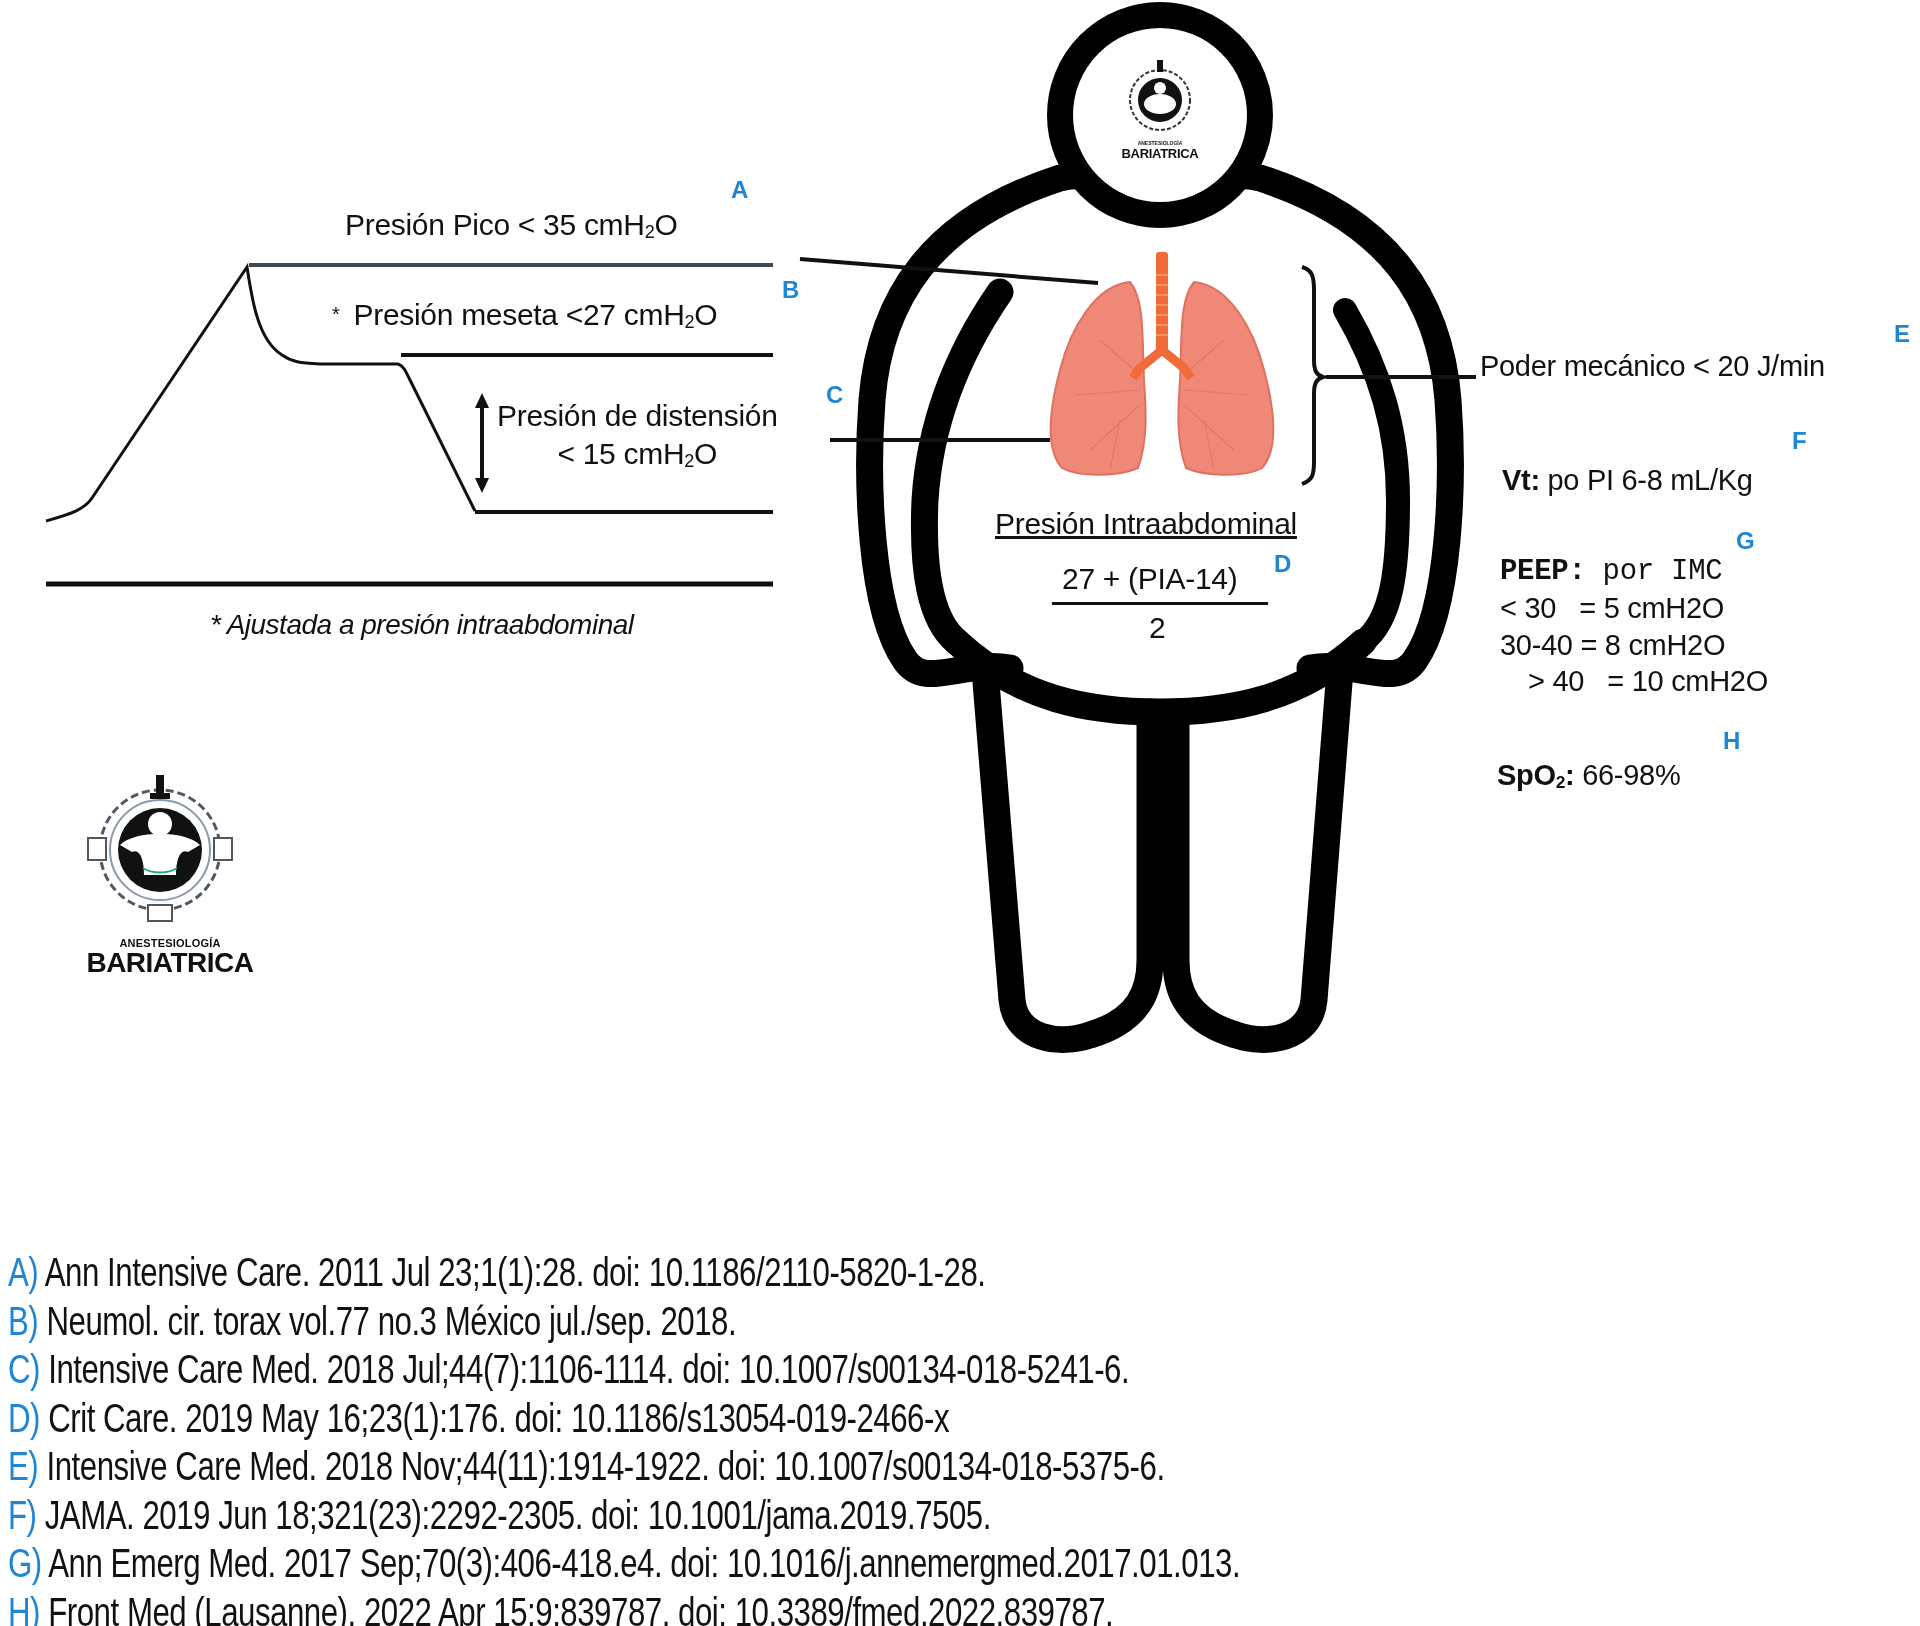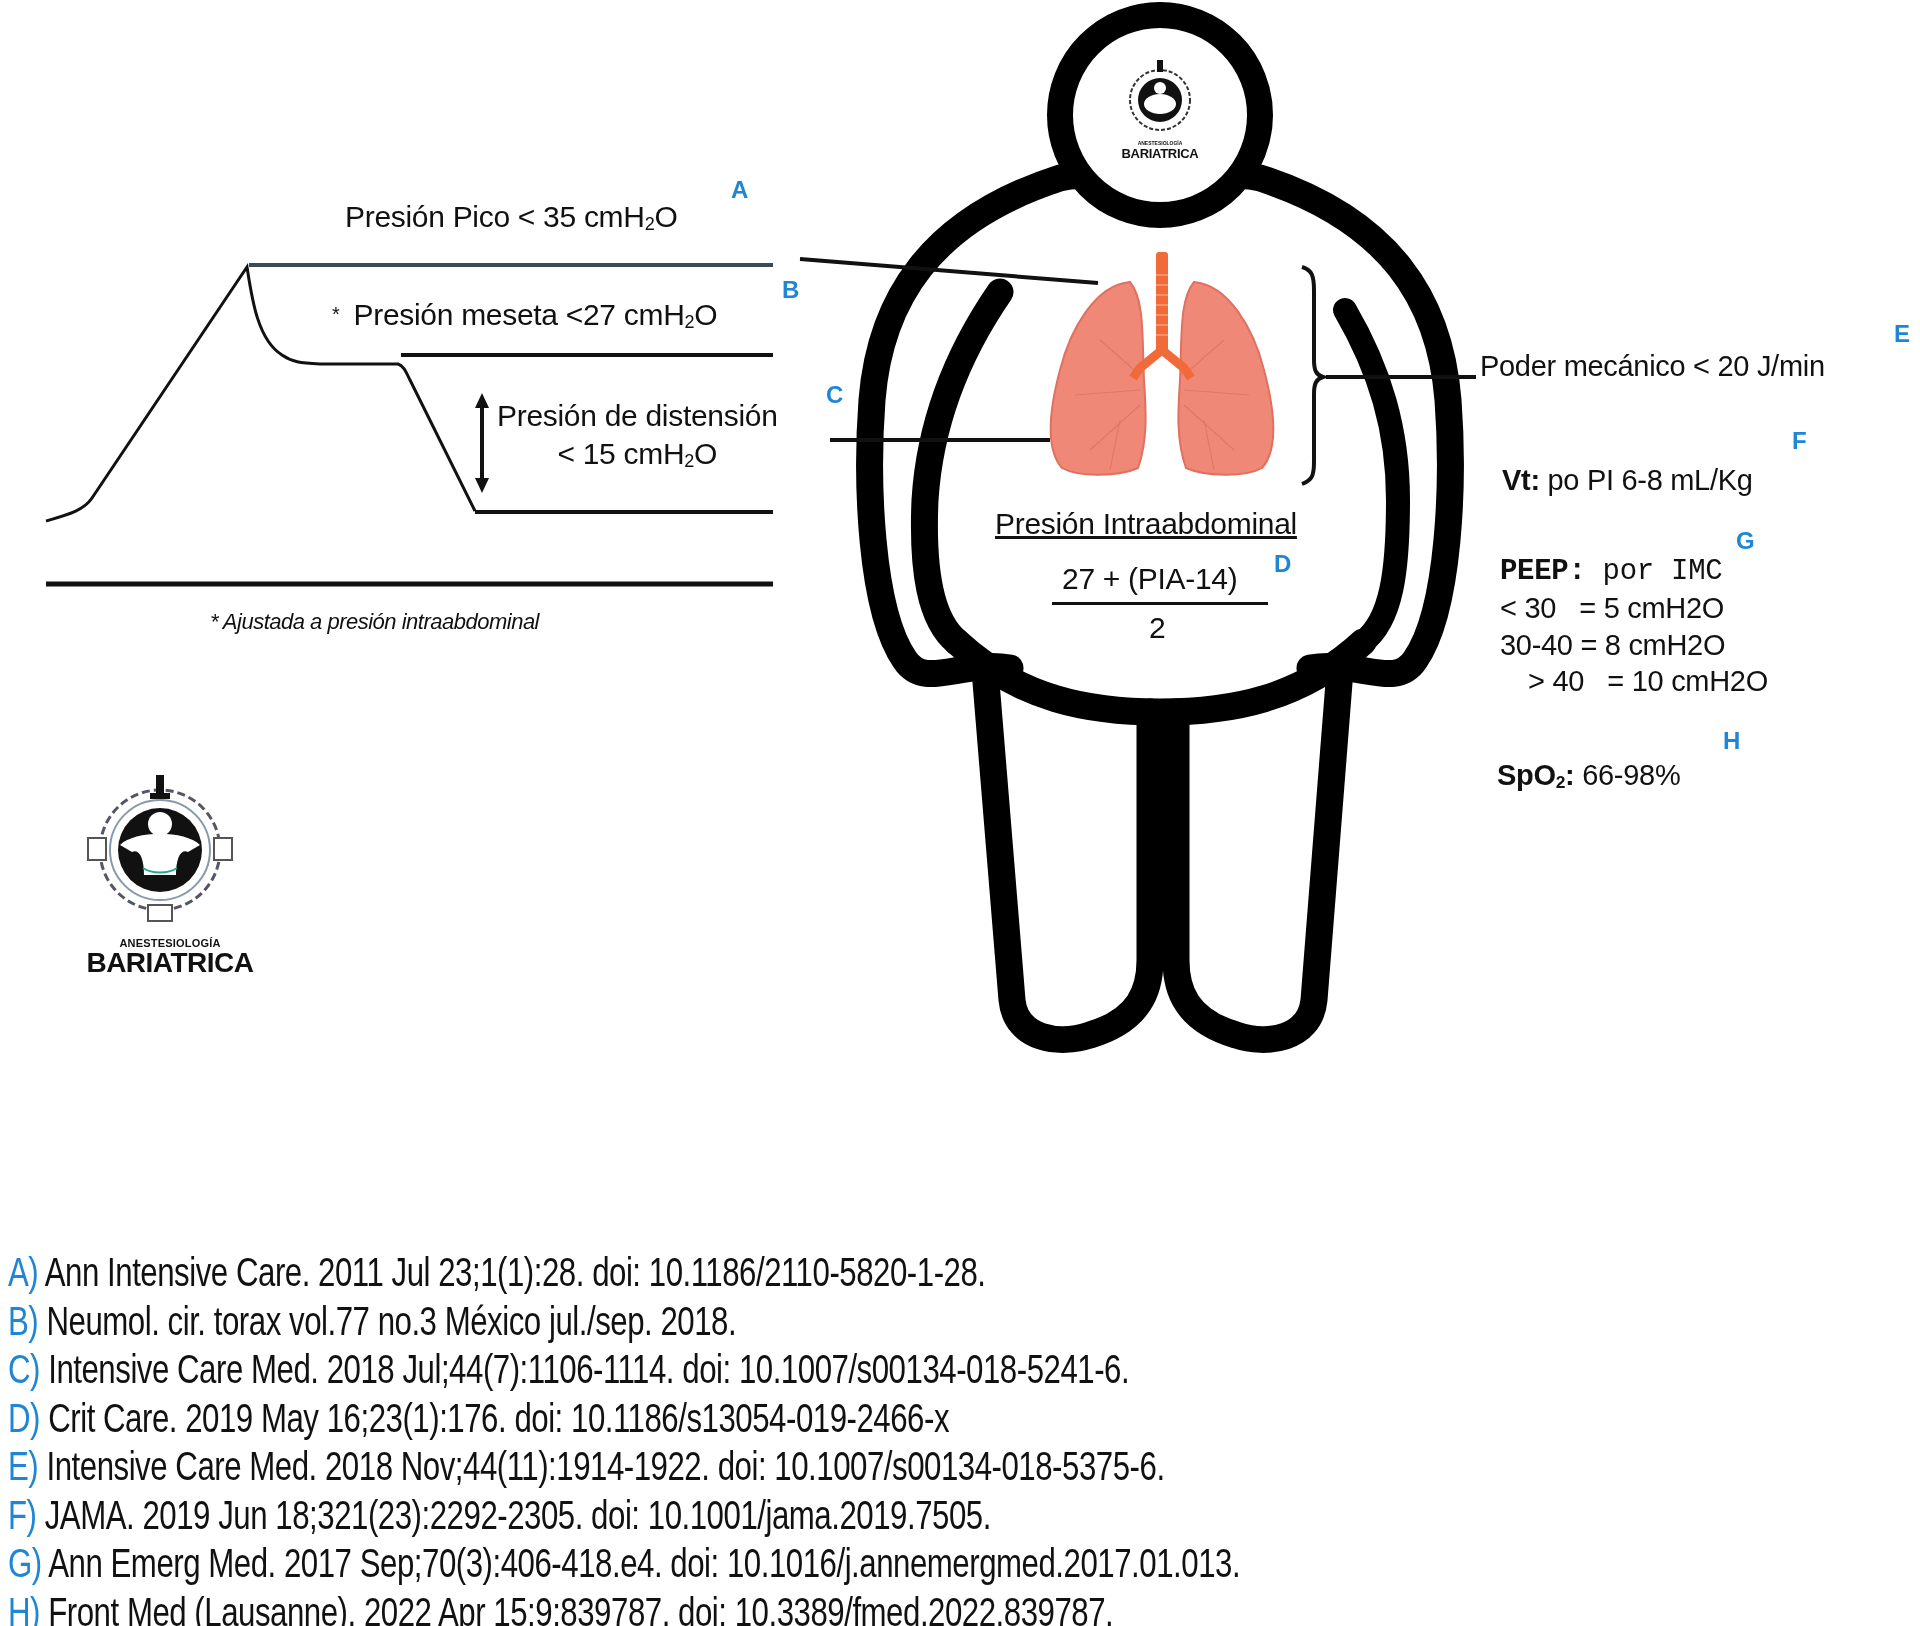--- a/index.html
+++ b/index.html
@@ -4,21 +4,21 @@
 <style>
   html, body { margin: 0; padding: 0; background: #ffffff; }
   body { width: 1920px; height: 1626px; position: relative; overflow: hidden;
          font-family: "Liberation Sans", sans-serif; color: #111; }
   .abs { position: absolute; white-space: nowrap; }
   .ref-tag { color: #1f86d6; font-weight: bold; font-family: "Liberation Sans", sans-serif; }
   .sup { font-size: 24px; }
   svg.figure { position: absolute; left: 0; top: 0; }
   .label { font-size: 30px; letter-spacing: -0.3px; }
   .right-label { font-size: 29px; letter-spacing: -0.3px; }
-  .caption { font-size: 22px; font-style: italic; letter-spacing: -0.5px; }
+  .caption { font-size: 28px; font-style: italic; letter-spacing: -0.5px; }
   .refs { position: absolute; left: 8px; top: 1248px; }
   .ref-line { height: 48.5px; line-height: 48.5px; font-size: 40px; white-space: nowrap;
               transform: scaleX(0.78); transform-origin: left center; letter-spacing: -0.6px; }
   .ref-line .ref-tag { font-weight: normal; }
   .sub { font-size: 60%; vertical-align: -0.15em; }
   .logo-text-small { font-size: 11px; font-weight: bold; letter-spacing: 0.2px; }
   .logo-text-big { font-size: 28px; font-weight: bold; letter-spacing: -0.5px; }
   .frac-line { position: absolute; height: 3px; background: #111; }
 </style>
 </head>
@@ -100,21 +100,21 @@
     <path d="M120,845 C135,830 185,830 200,845 L188,852 C180,848 176,860 176,875 L144,875 C144,860 140,848 132,852 Z" fill="#fff"></path>
     <path d="M143,868 C152,874 168,874 177,868" stroke="#2a8" stroke-width="2" fill="none"></path>
     <rect x="156" y="775" width="8" height="20" fill="#111"></rect>
     <rect x="150" y="793" width="20" height="6" fill="#111"></rect>
     <rect x="88" y="838" width="18" height="22" fill="#fff" stroke="#555" stroke-width="2"></rect>
     <rect x="214" y="838" width="18" height="22" fill="#fff" stroke="#555" stroke-width="2"></rect>
     <rect x="148" y="905" width="24" height="16" fill="#fff" stroke="#555" stroke-width="2"></rect>
   </g>
 </svg>
 
-<div class="abs label" style="left:345px; top:200px;">
+<div class="abs label" style="left:345px; top:208px;">
   <span>Presión Pico &lt; 35 cmH</span><span class="sub">2</span><span>O</span>
 </div>
 <div class="abs ref-tag sup" style="left:731px; top:176px;">A</div>
 
 <div class="abs label" style="left:332px; top:298px;">
   <span style="font-size:20px; vertical-align:4px; margin-right:14px;">*</span><span>Presión meseta &lt;27 cmH</span><span class="sub">2</span><span>O</span>
 </div>
 <div class="abs ref-tag sup" style="left:782px; top:276px;">B</div>
 
 <div class="abs label" style="left:497px; top:397px; text-align:center; line-height:38px;">

